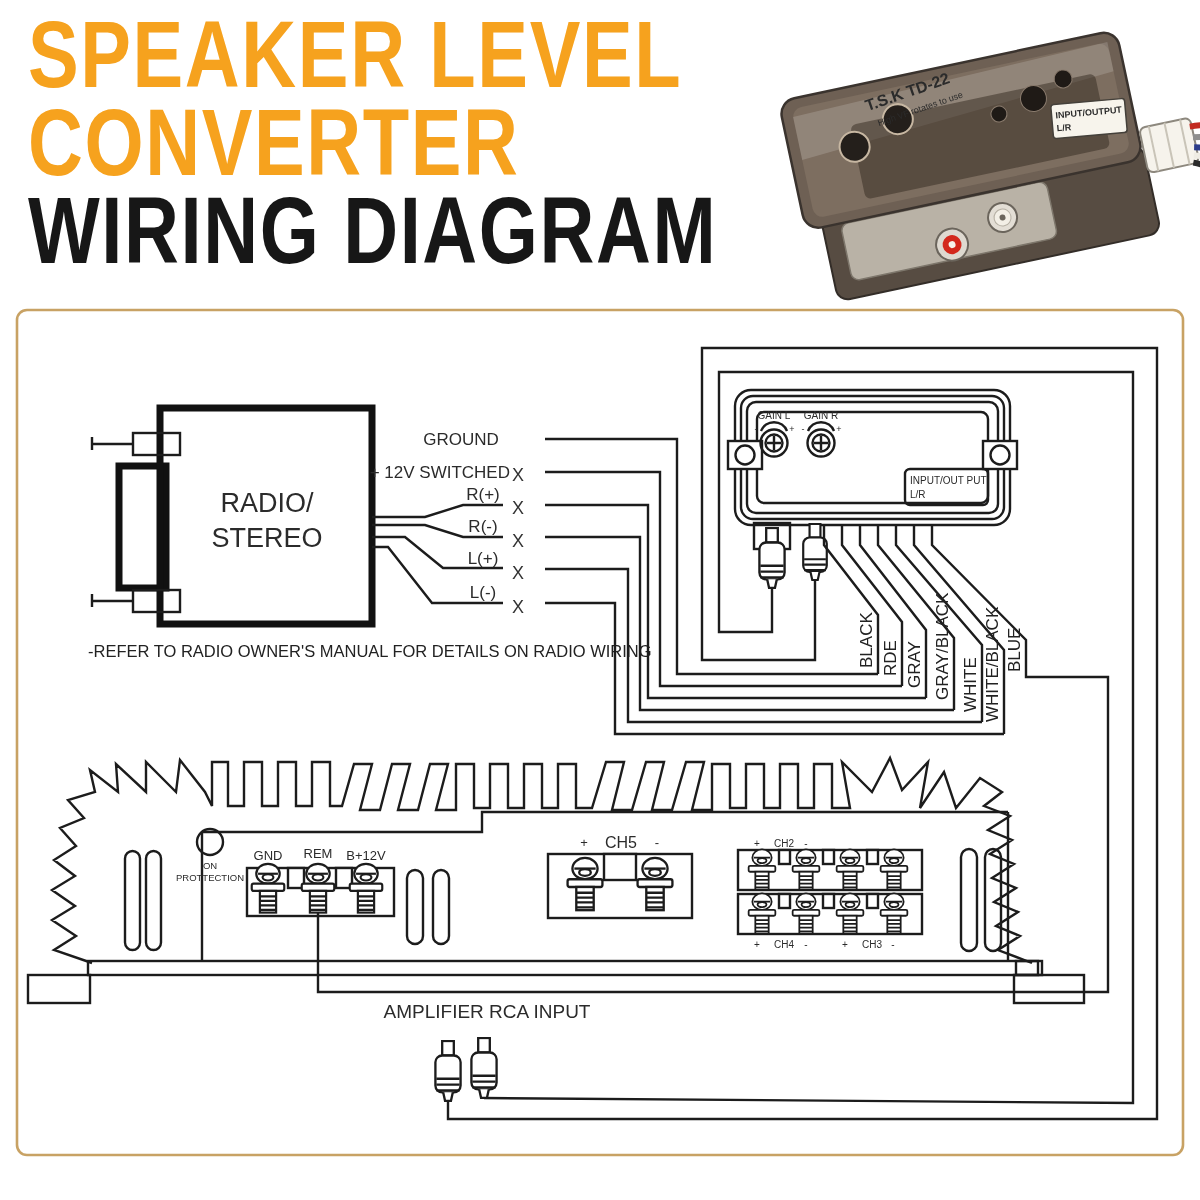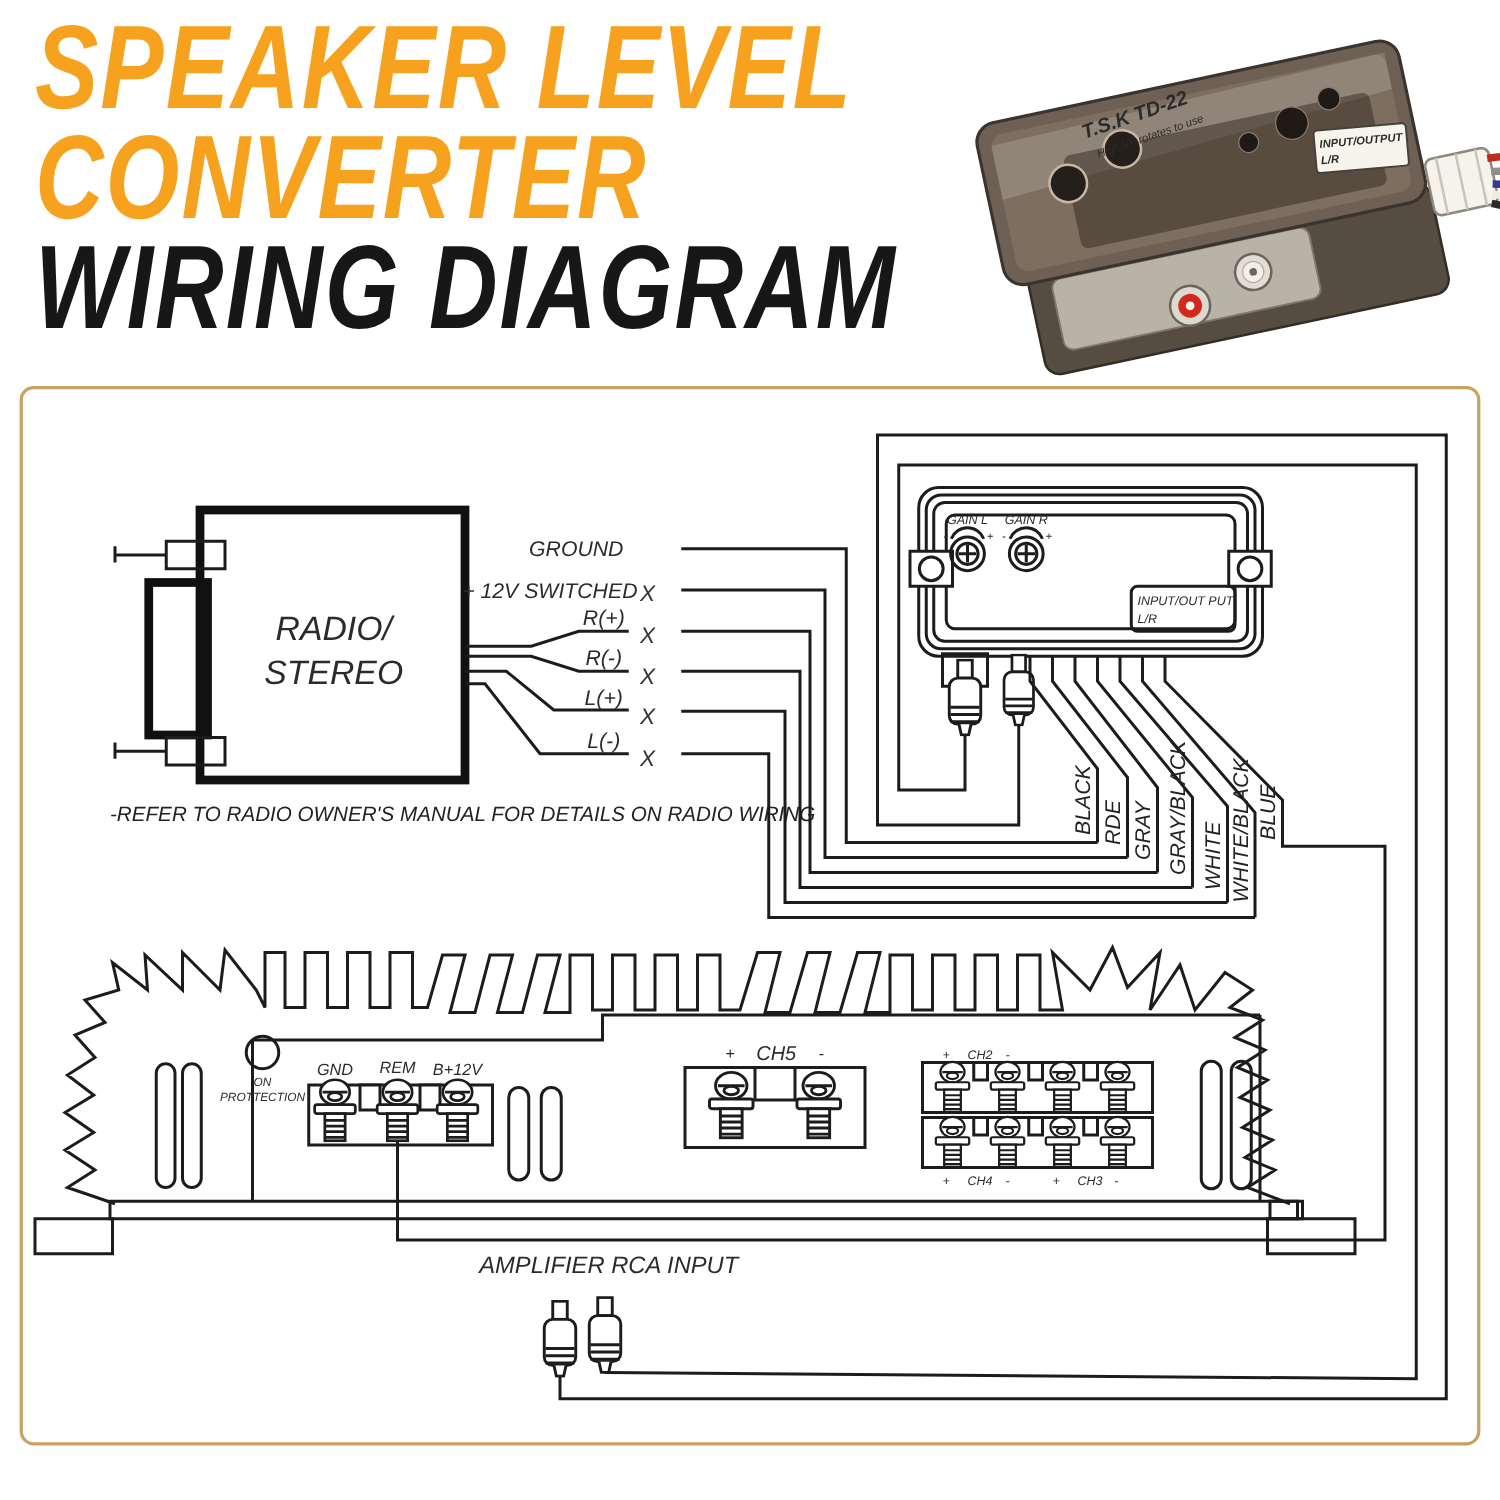--- a/index.html
+++ b/index.html
@@ -1,17 +1,17 @@
 <!DOCTYPE html>
 <html><head>
 <meta charset="utf-8">
 <style>
   html,body{margin:0;padding:0;width:1200px;height:1200px;background:#fff;overflow:hidden;
     font-family:"Liberation Sans", sans-serif;}
-  .stage{position:absolute;left:0;top:0;width:1200px;height:1200px;font-style:italic;}
+  .stage{position:absolute;left:0;top:0;width:1200px;height:1200px;}
   .title-block{position:absolute;left:28px;top:10px;transform:scaleX(0.80);transform-origin:left top;}
   .title-line{font-weight:bold;font-size:95px;line-height:88px;letter-spacing:2px;white-space:nowrap;}
   .t-orange{color:#F6A21E;}
   .t-black{color:#171717;}
   svg text{fill:#2b2b2b;}
   .lbl{font-size:17px;}
   .lbl-sm{font-size:13px;}
   .lbl-xs{font-size:10px;}
   .lbl-big{font-size:27px;}
   .xmark{font-size:18px;fill:#333;}

